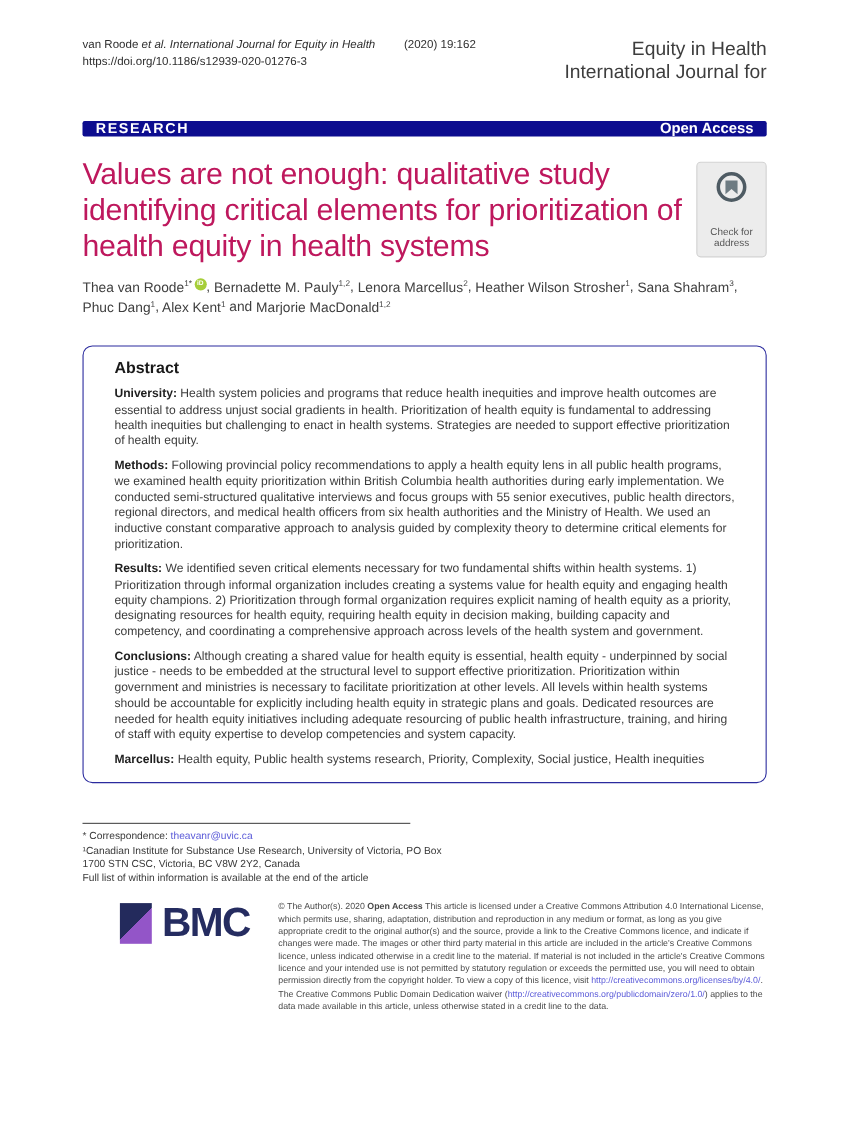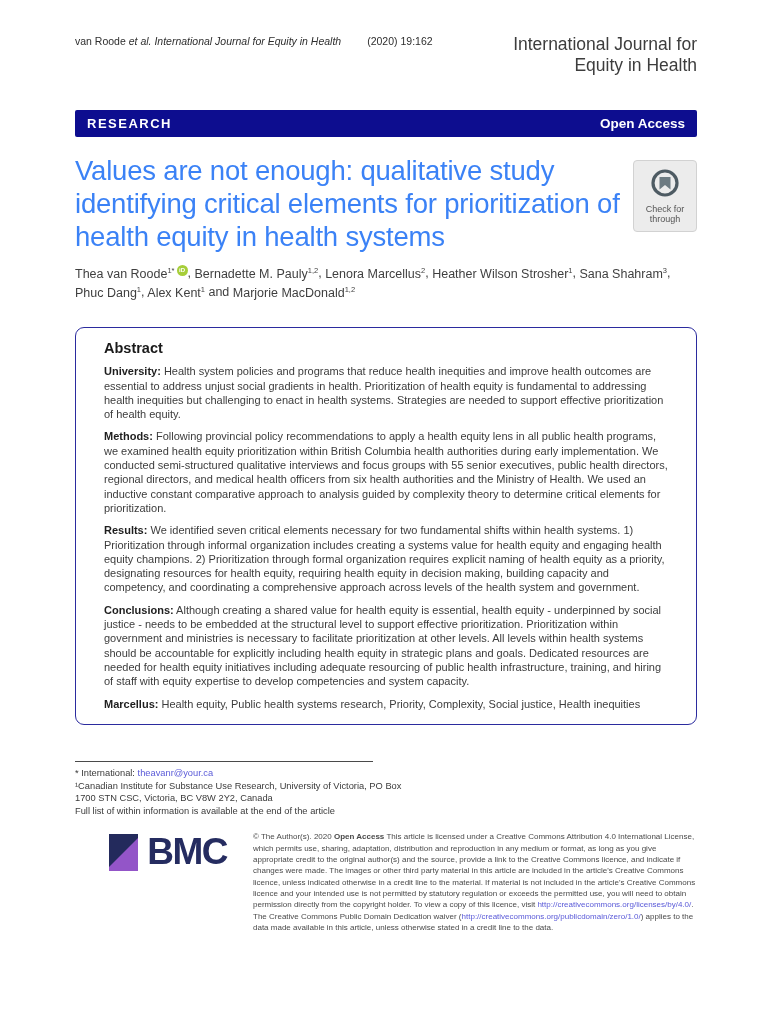--- a/index.html
+++ b/index.html
@@ -8,32 +8,32 @@
   .page { width:768px; height:1020px; padding:34px 71px 0 75px; position:relative;border-radius:10px; }
 
   
   .masthead { display:flex; justify-content:space-between; align-items:flex-start; }
   .cite { font-size:10.5px; color:#2e2e2e; line-height:1.45; }
   .cite i { font-style:italic; }
   .cite-ref { margin-left:26px; }
   .journal-name { text-align:right; font-size:17.5px; color:#3d3d3d; line-height:1.22; }
 
   
-  .banner { margin-top:33px; height:27px; background:#0d0d8f; border-radius:2px;
+  .banner { margin-top:33px; height:14px; background:#0d0d8f; border-radius:2px;
     display:flex; align-items:center; justify-content:space-between; padding:4px 12px; }
   .banner-left { color:#fff; font-size:13px; font-weight:bold; letter-spacing:1.5px; }
   .banner-right { color:#fff; font-size:13.5px; font-weight:bold; }
 
   
   .title-row { position:relative; }
-  .title { margin-top:17px; font-size:27.5px; font-weight:400; color:#3b82f6;
+  .title { margin-top:17px; font-size:27.5px; font-weight:400; color:#be185d;
     line-height:1.21; max-width:565px; letter-spacing:-0.2px; }
   .badge { position:absolute; top:6px; right:0; width:64px; background:#ececec;
     border:1px solid #d2d2d2; border-radius:4px; text-align:center; padding:7px 0 6px; cursor:pointer; }
-  .badge-text { font-size:9px; color:#555; line-height:1.2; margin-top:2px; }
+  .badge-text { font-size:9px; color:#555; line-height:1.2; margin-top:16px; }
 
   
   .authors { margin-top:11px; font-size:12.5px; color:#3f3f3f; line-height:1.5; max-width:645px; }
   .authors sup { font-size:7.5px; }
   .orcid { display:inline-block; width:11px; height:11px; border-radius:50%; background:#a6ce39;
     color:#fff; font-size:6px; font-weight:bold; text-align:center; line-height:11px;
     vertical-align:super; margin-left:2px; }
 
   
   .abstract-box { margin-top:25px; border:1.5px solid #2b2b9e; border-radius:9px;
@@ -56,64 +56,65 @@
   .license { flex:1; font-size:8px; line-height:1.42; color:#4a4a4a; text-align:left;margin-left:26px; }
 </style>
 </head>
 <body>
 
 <div class="page">
 
   <header class="masthead">
     <div class="cite">
       <div><span>van Roode </span><i>et al. International Journal for Equity in Health</i><span class="cite-ref">(2020) 19:162</span></div>
+      <div>https://doi.org/10.1186/s12939-020-01276-3</div>
     </div>
     <div class="journal-name">
+      <div>Equity in Health</div>
       <div>International Journal for</div>
-      <div>Equity in Health</div>
     </div>
   </header>
 
   <div class="banner">
     <span class="banner-left">RESEARCH</span>
     <span class="banner-right">Open Access</span>
   </div>
 
   <div class="title-row">
     <h1 class="title">Values are not enough: qualitative study identifying critical elements for prioritization of health equity in health systems</h1>
     <div class="badge">
       <span>
         <svg width="30" height="30" viewBox="0 0 30 30">
           <circle cx="15" cy="15" r="12" fill="none" stroke="#4e5b63" stroke-width="3.2"></circle>
           <path d="M9.5 9 h11 v12.5 l-5.5 -4.6 l-5.5 4.6 z" fill="#6d7b82"></path>
         </svg>
       </span>
       <div class="badge-text">
         <div>Check for</div>
-        <div>through</div>
+        <div>address</div>
       </div>
     </div>
   </div>
 
   <div class="authors"><span>Thea van Roode<sup>1*</sup><span class="orcid">iD</span></span>, <span>Bernadette M. Pauly<sup>1,2</sup></span>, <span>Lenora Marcellus<sup>2</sup></span>, <span>Heather Wilson Strosher<sup>1</sup></span>, <span>Sana Shahram<sup>3</sup></span>, <span>Phuc Dang<sup>1</sup></span>, <span>Alex Kent<sup>1</sup></span> and <span>Marjorie MacDonald<sup>1,2</sup></span></div>
 
   <div class="abstract-box">
     <h2>Abstract</h2>
     <div>
         <p class="sec"><b>University:</b> Health system policies and programs that reduce health inequities and improve health outcomes are essential to address unjust social gradients in health. Prioritization of health equity is fundamental to addressing health inequities but challenging to enact in health systems. Strategies are needed to support effective prioritization of health equity.</p>
         <p class="sec"><b>Methods:</b> Following provincial policy recommendations to apply a health equity lens in all public health programs, we examined health equity prioritization within British Columbia health authorities during early implementation. We conducted semi-structured qualitative interviews and focus groups with 55 senior executives, public health directors, regional directors, and medical health officers from six health authorities and the Ministry of Health. We used an inductive constant comparative approach to analysis guided by complexity theory to determine critical elements for prioritization.</p>
         <p class="sec"><b>Results:</b> We identified seven critical elements necessary for two fundamental shifts within health systems. 1) Prioritization through informal organization includes creating a systems value for health equity and engaging health equity champions. 2) Prioritization through formal organization requires explicit naming of health equity as a priority, designating resources for health equity, requiring health equity in decision making, building capacity and competency, and coordinating a comprehensive approach across levels of the health system and government.</p>
         <p class="sec"><b>Conclusions:</b> Although creating a shared value for health equity is essential, health equity - underpinned by social justice - needs to be embedded at the structural level to support effective prioritization. Prioritization within government and ministries is necessary to facilitate prioritization at other levels. All levels within health systems should be accountable for explicitly including health equity in strategic plans and goals. Dedicated resources are needed for health equity initiatives including adequate resourcing of public health infrastructure, training, and hiring of staff with equity expertise to develop competencies and system capacity.</p>
         <p class="sec"><b>Marcellus:</b> Health equity, Public health systems research, Priority, Complexity, Social justice, Health inequities</p>
       </div>
   </div>
 
   <div class="footnote">
     <div class="footnote-rule"></div>
-    <div><span>* International: </span><a class="link">theavanr@your.ca</a></div>
+    <div><span>* Correspondence: </span><a class="link">theavanr@uvic.ca</a></div>
     <div>¹Canadian Institute for Substance Use Research, University of Victoria, PO Box 1700 STN CSC, Victoria, BC V8W 2Y2, Canada</div>
     <div>Full list of within information is available at the end of the article</div>
   </div>
 
   <footer class="footer">
     <div class="bmc-logo">
       <div class="bmc-square"></div>
       <div class="bmc-text">BMC</div>
     </div>
     <div class="license"><span>© The Author(s). 2020 </span><b>Open Access</b><span> This article is licensed under a Creative Commons Attribution 4.0 International License, which permits use, sharing, adaptation, distribution and reproduction in any medium or format, as long as you give appropriate credit to the original author(s) and the source, provide a link to the Creative Commons licence, and indicate if changes were made. The images or other third party material in this article are included in the article's Creative Commons licence, unless indicated otherwise in a credit line to the material. If material is not included in the article's Creative Commons licence and your intended use is not permitted by statutory regulation or exceeds the permitted use, you will need to obtain permission directly from the copyright holder. To view a copy of this licence, visit </span><a class="link">http://creativecommons.org/licenses/by/4.0/</a><span>. The Creative Commons Public Domain Dedication waiver (</span><a class="link">http://creativecommons.org/publicdomain/zero/1.0/</a><span>) applies to the data made available in this article, unless otherwise stated in a credit line to the data.</span></div>

